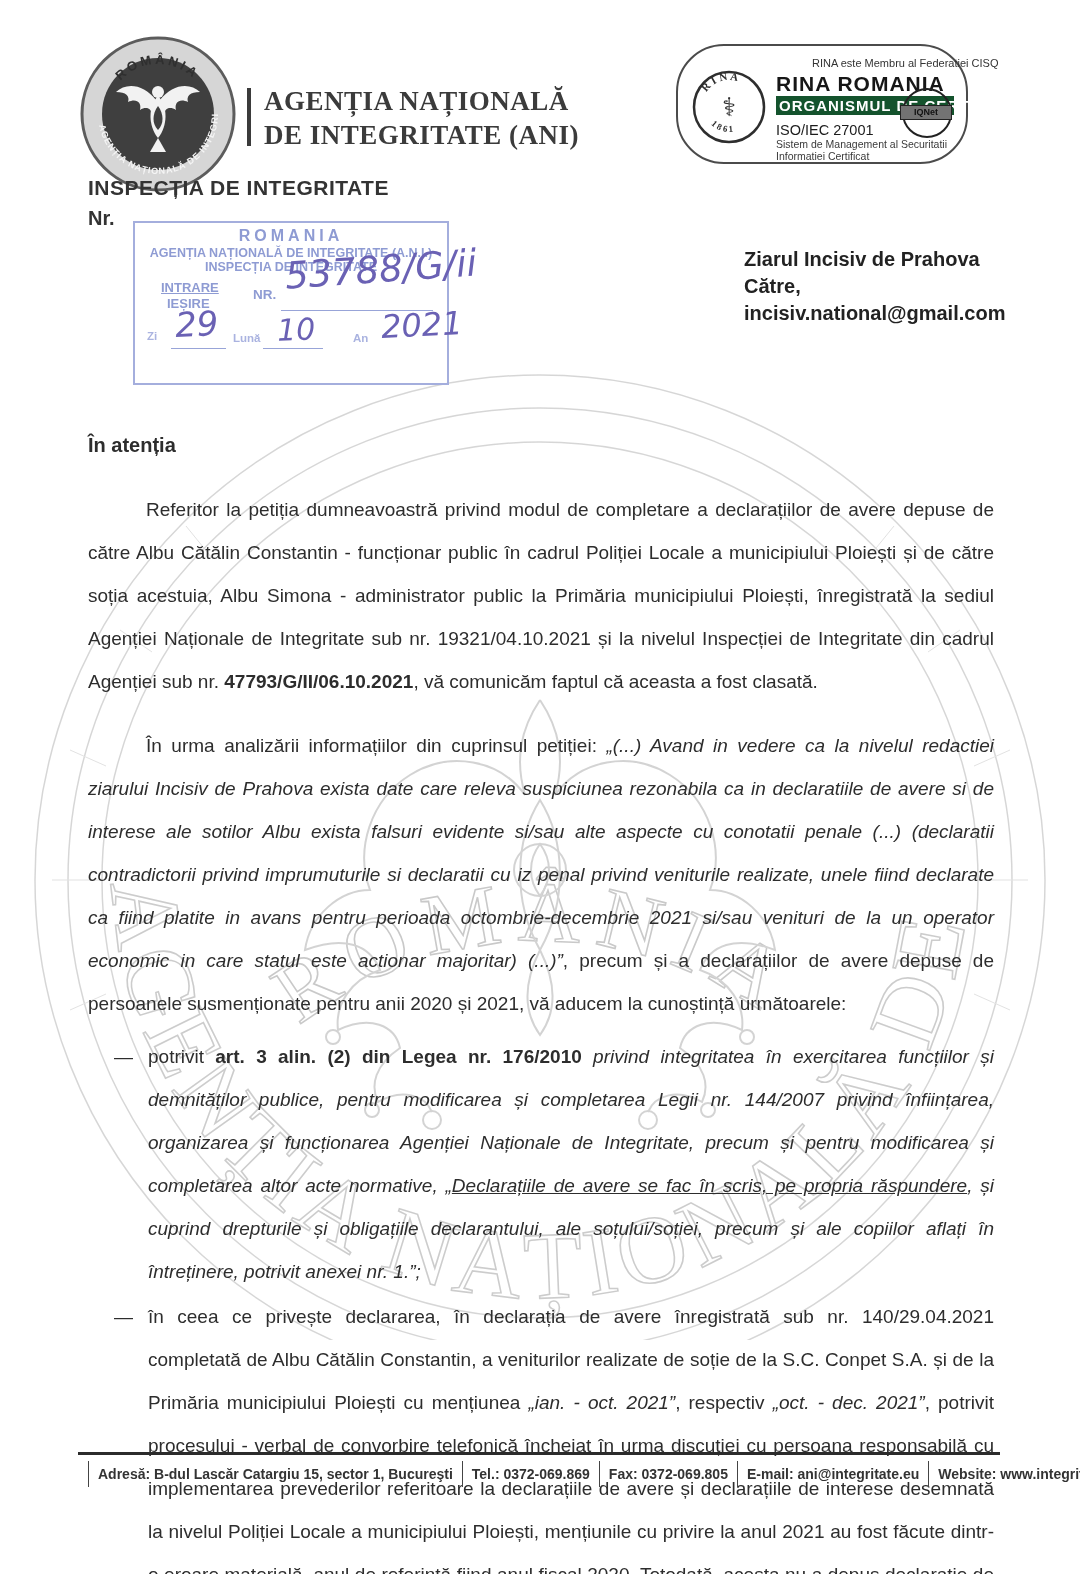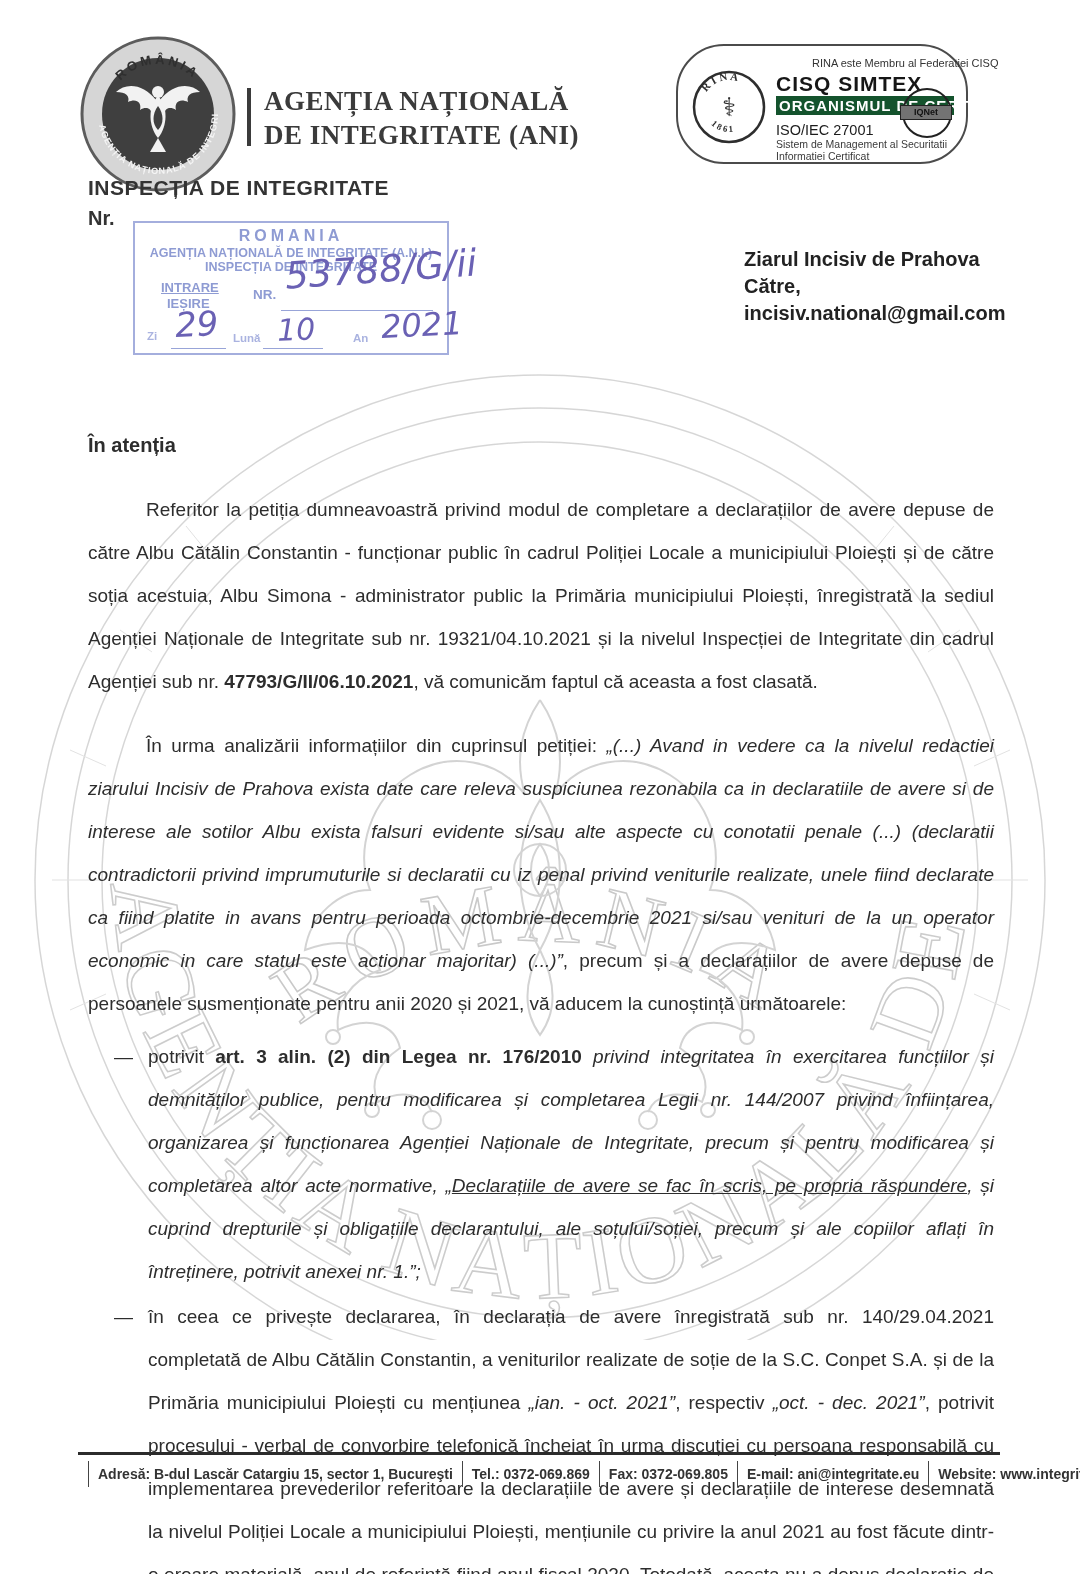--- a/index.html
+++ b/index.html
@@ -41,21 +41,21 @@
     position:absolute; right:14px; top:42px; width:46px; height:46px; border-radius:50%;
     border:2px solid #222;
   }
   .iqnet-band{
     position:absolute; left:-4px; top:15px; width:50px; height:13px; background:#737373;
     border:1px solid #222; font-size:9px; font-weight:700; text-align:center; line-height:12px; color:#111;
   }
 
   
   .stamp{
-    left:133px; top:221px; width:316px; height:134px;
+    left:133px; top:221px; width:316px; height:164px;
     border:2px solid #a4aedd; box-sizing:border-box; color:#8e9bd3;
   }
   .stamp-r1{margin-top:4px; text-align:center; font-weight:700; font-size:16px; letter-spacing:4px;}
   .stamp-r2{text-align:center; font-weight:700; font-size:12.5px; margin-top:1px;}
   .stamp-r3{text-align:center; font-weight:700; font-size:12.5px;}
   .stamp-mid{position:relative; height:42px;}
   .stamp-intrare{position:absolute; left:26px; top:6px; font-size:13px; font-weight:700; text-decoration:underline;}
   .stamp-iesire{position:absolute; left:32px; top:22px; font-size:13px; font-weight:700;}
   .stamp-nr{position:absolute; left:118px; top:13px; font-size:13.5px; font-weight:700;}
   .stamp-nr-line{position:absolute; left:146px; top:36px; width:152px; border-bottom:1.5px solid #98a4d8;}
@@ -186,21 +186,21 @@
       <text font-size="11" font-weight="bold" fill="#2e2e2e" font-family="Liberation Serif, serif">
         <textPath href="#rina-top" startOffset="18%">R I N A</textPath>
       </text>
       <text font-size="9" font-weight="bold" fill="#2e2e2e" font-family="Liberation Serif, serif">
         <textPath href="#rina-bot" startOffset="24%">1 8 6 1</textPath>
       </text>
       <text x="39" y="48" text-anchor="middle" font-size="26" fill="#2e2e2e">⚕</text>
     </svg>
     <div class="cert-col">
       <div class="cert-member">RINA este Membru al Federatiei CISQ</div>
-      <div class="cert-brand">CISQ SIMTEX</div>
+      <div class="cert-brand">RINA ROMANIA</div>
       <div class="cert-brand-bar">ORGANISMUL DE CERTIFICARE</div>
       <div class="cert-iso">ISO/IEC 27001</div>
       <div class="cert-iso-sub">Sistem de Management al Securitatii</div>
       <div class="cert-iso-sub">Informatiei Certificat</div>
     </div>
     <div class="iqnet">
       <div class="iqnet-band">IQNet</div>
     </div>
   </div>
 

